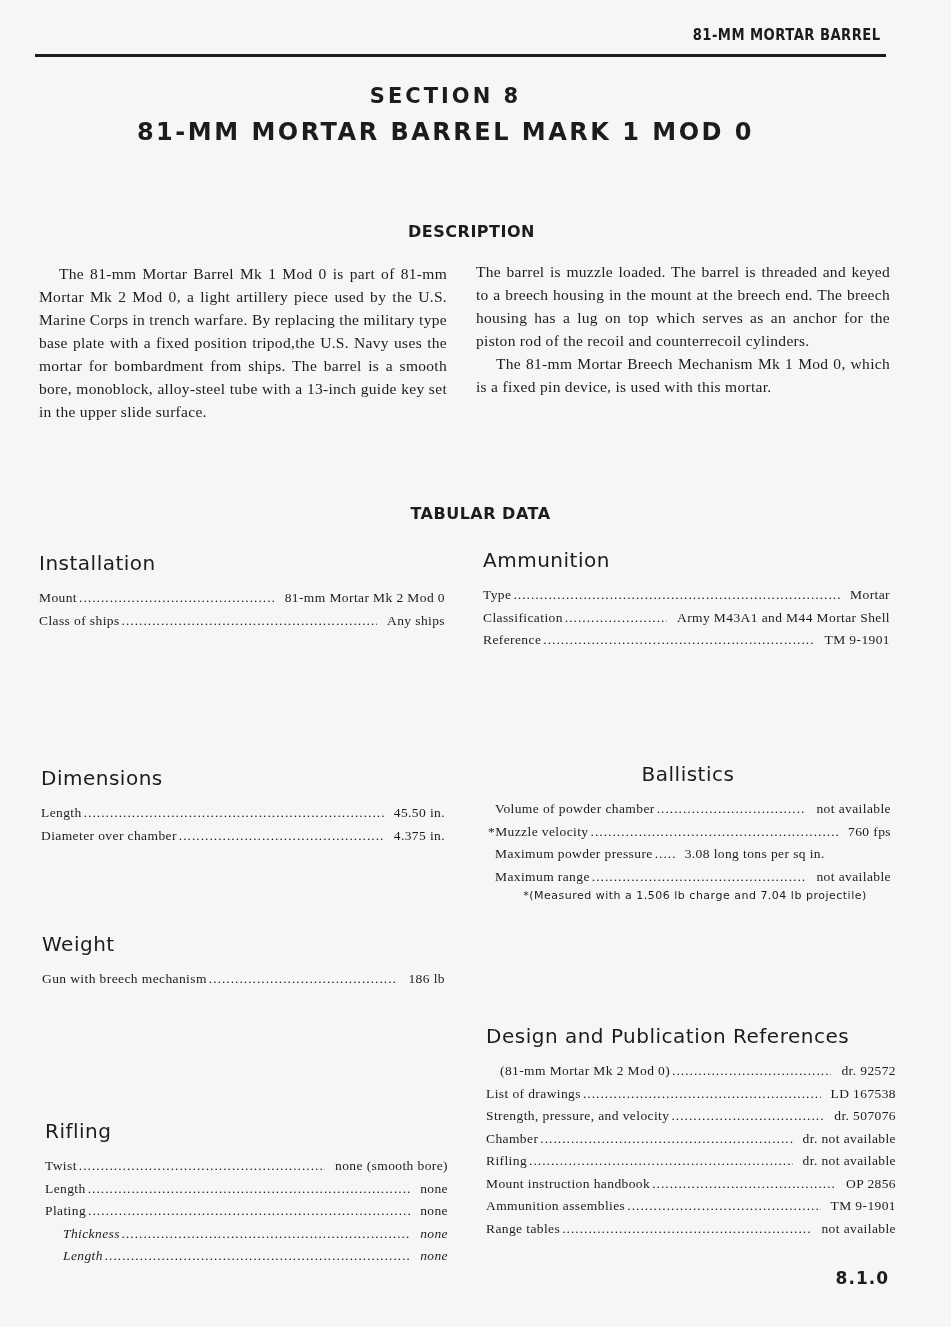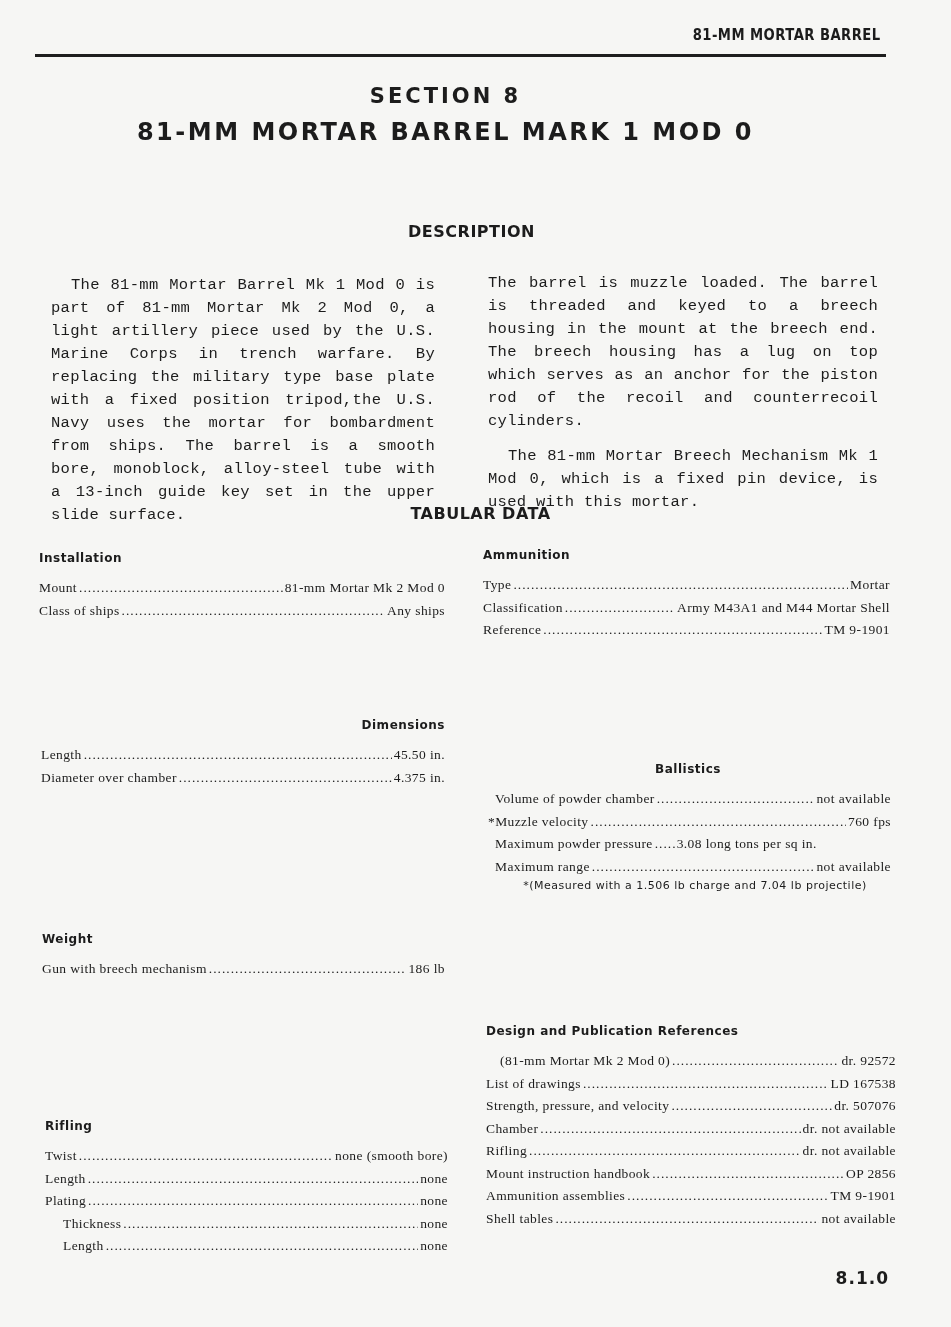--- a/index.html
+++ b/index.html
@@ -28,42 +28,42 @@
     .heading-center {
       position: absolute; left: 0; width: 951px; text-align: center;
       font-size: 16px; font-weight: bold; letter-spacing: 0.5px;
     }
     .desc-h { top: 222px; left: -4px; }
     .tab-h { top: 504px; left: 5px; }
     .para {
       position: absolute; font-size: 15.5px; line-height: 23px;
       text-align: justify; letter-spacing: 0.3px;
     }
-    .para p { margin: 12px; text-indent: 20px; font-family: Liberation Mono, monospace; }
+    .para p { margin: 0; text-indent: 20px; }
     .para-left { left: 39px; top: 262px; width: 408px; }
     .para-right { left: 476px; top: 260px; width: 414px; }
     .block { position: absolute; }
     .block-h {
-      font-size: 12px; font-weight: bold; letter-spacing: 0.5px; margin-bottom: 12px;
+      font-size: 20px; font-weight: normal; letter-spacing: 0.5px; margin-bottom: 12px;
     }
     .row {
       display: flex; align-items: baseline; font-size: 13.5px;
       line-height: 22.5px; letter-spacing: 0.4px; white-space: nowrap;
     }
     .row .lbl { flex: 0 0 auto; }
     .row .dots {
       flex: 1 1 auto; overflow: hidden; margin: 0 2px;
       letter-spacing: 1px;
     }
     .row .dots::before {
       content: "..............................................................................................................................................................................";
     }
-    .row .val { flex: 0 0 auto; }
+    .row .val { flex: 0 0 auto; margin-left: 8px; }
     .indent1 { padding-left: 14px; }
-    .indent2 { padding-left: 18px; }
+    .indent2 { padding-left: 18px; font-style: italic; }
     .footnote {
       font-size: 11px; letter-spacing: 0.5px; padding-left: 14px; line-height: 16px;
     }
     .page-num {
       position: absolute; right: 62px; top: 1268px;
       font-size: 17px; font-weight: bold; letter-spacing: 1px;
     }
   </style>
 </head>
 <body>
@@ -112,21 +112,21 @@
       <span class="dots"></span>
       <span class="val">Army M43A1 and M44 Mortar Shell</span>
   </div>
   <div class="row">
     <span class="lbl">Reference</span>
       <span class="dots"></span>
       <span class="val">TM 9-1901</span>
   </div>
 </div>
 
-<div class="block" style="left:41px; top:718px; width:404px;text-align:right;">
+<div class="block" style="left:41px; top:766px; width:404px;">
   <div class="block-h sans">Dimensions</div>
   <div class="row">
     <span class="lbl">Length</span>
       <span class="dots"></span>
       <span class="val">45.50 in.</span>
   </div>
   <div class="row">
     <span class="lbl">Diameter over chamber</span>
       <span class="dots"></span>
       <span class="val">4.375 in.</span>
@@ -198,21 +198,21 @@
     <span class="lbl">Mount instruction handbook</span>
       <span class="dots"></span>
       <span class="val">OP 2856</span>
   </div>
   <div class="row">
     <span class="lbl">Ammunition assemblies</span>
       <span class="dots"></span>
       <span class="val">TM 9-1901</span>
   </div>
   <div class="row">
-    <span class="lbl">Shell tables</span>
+    <span class="lbl">Range tables</span>
       <span class="dots"></span>
       <span class="val">not available</span>
   </div>
 </div>
 
 <div class="block" style="left:45px; top:1119px; width:403px;">
   <div class="block-h sans">Rifling</div>
   <div class="row">
     <span class="lbl">Twist</span>
       <span class="dots"></span>

